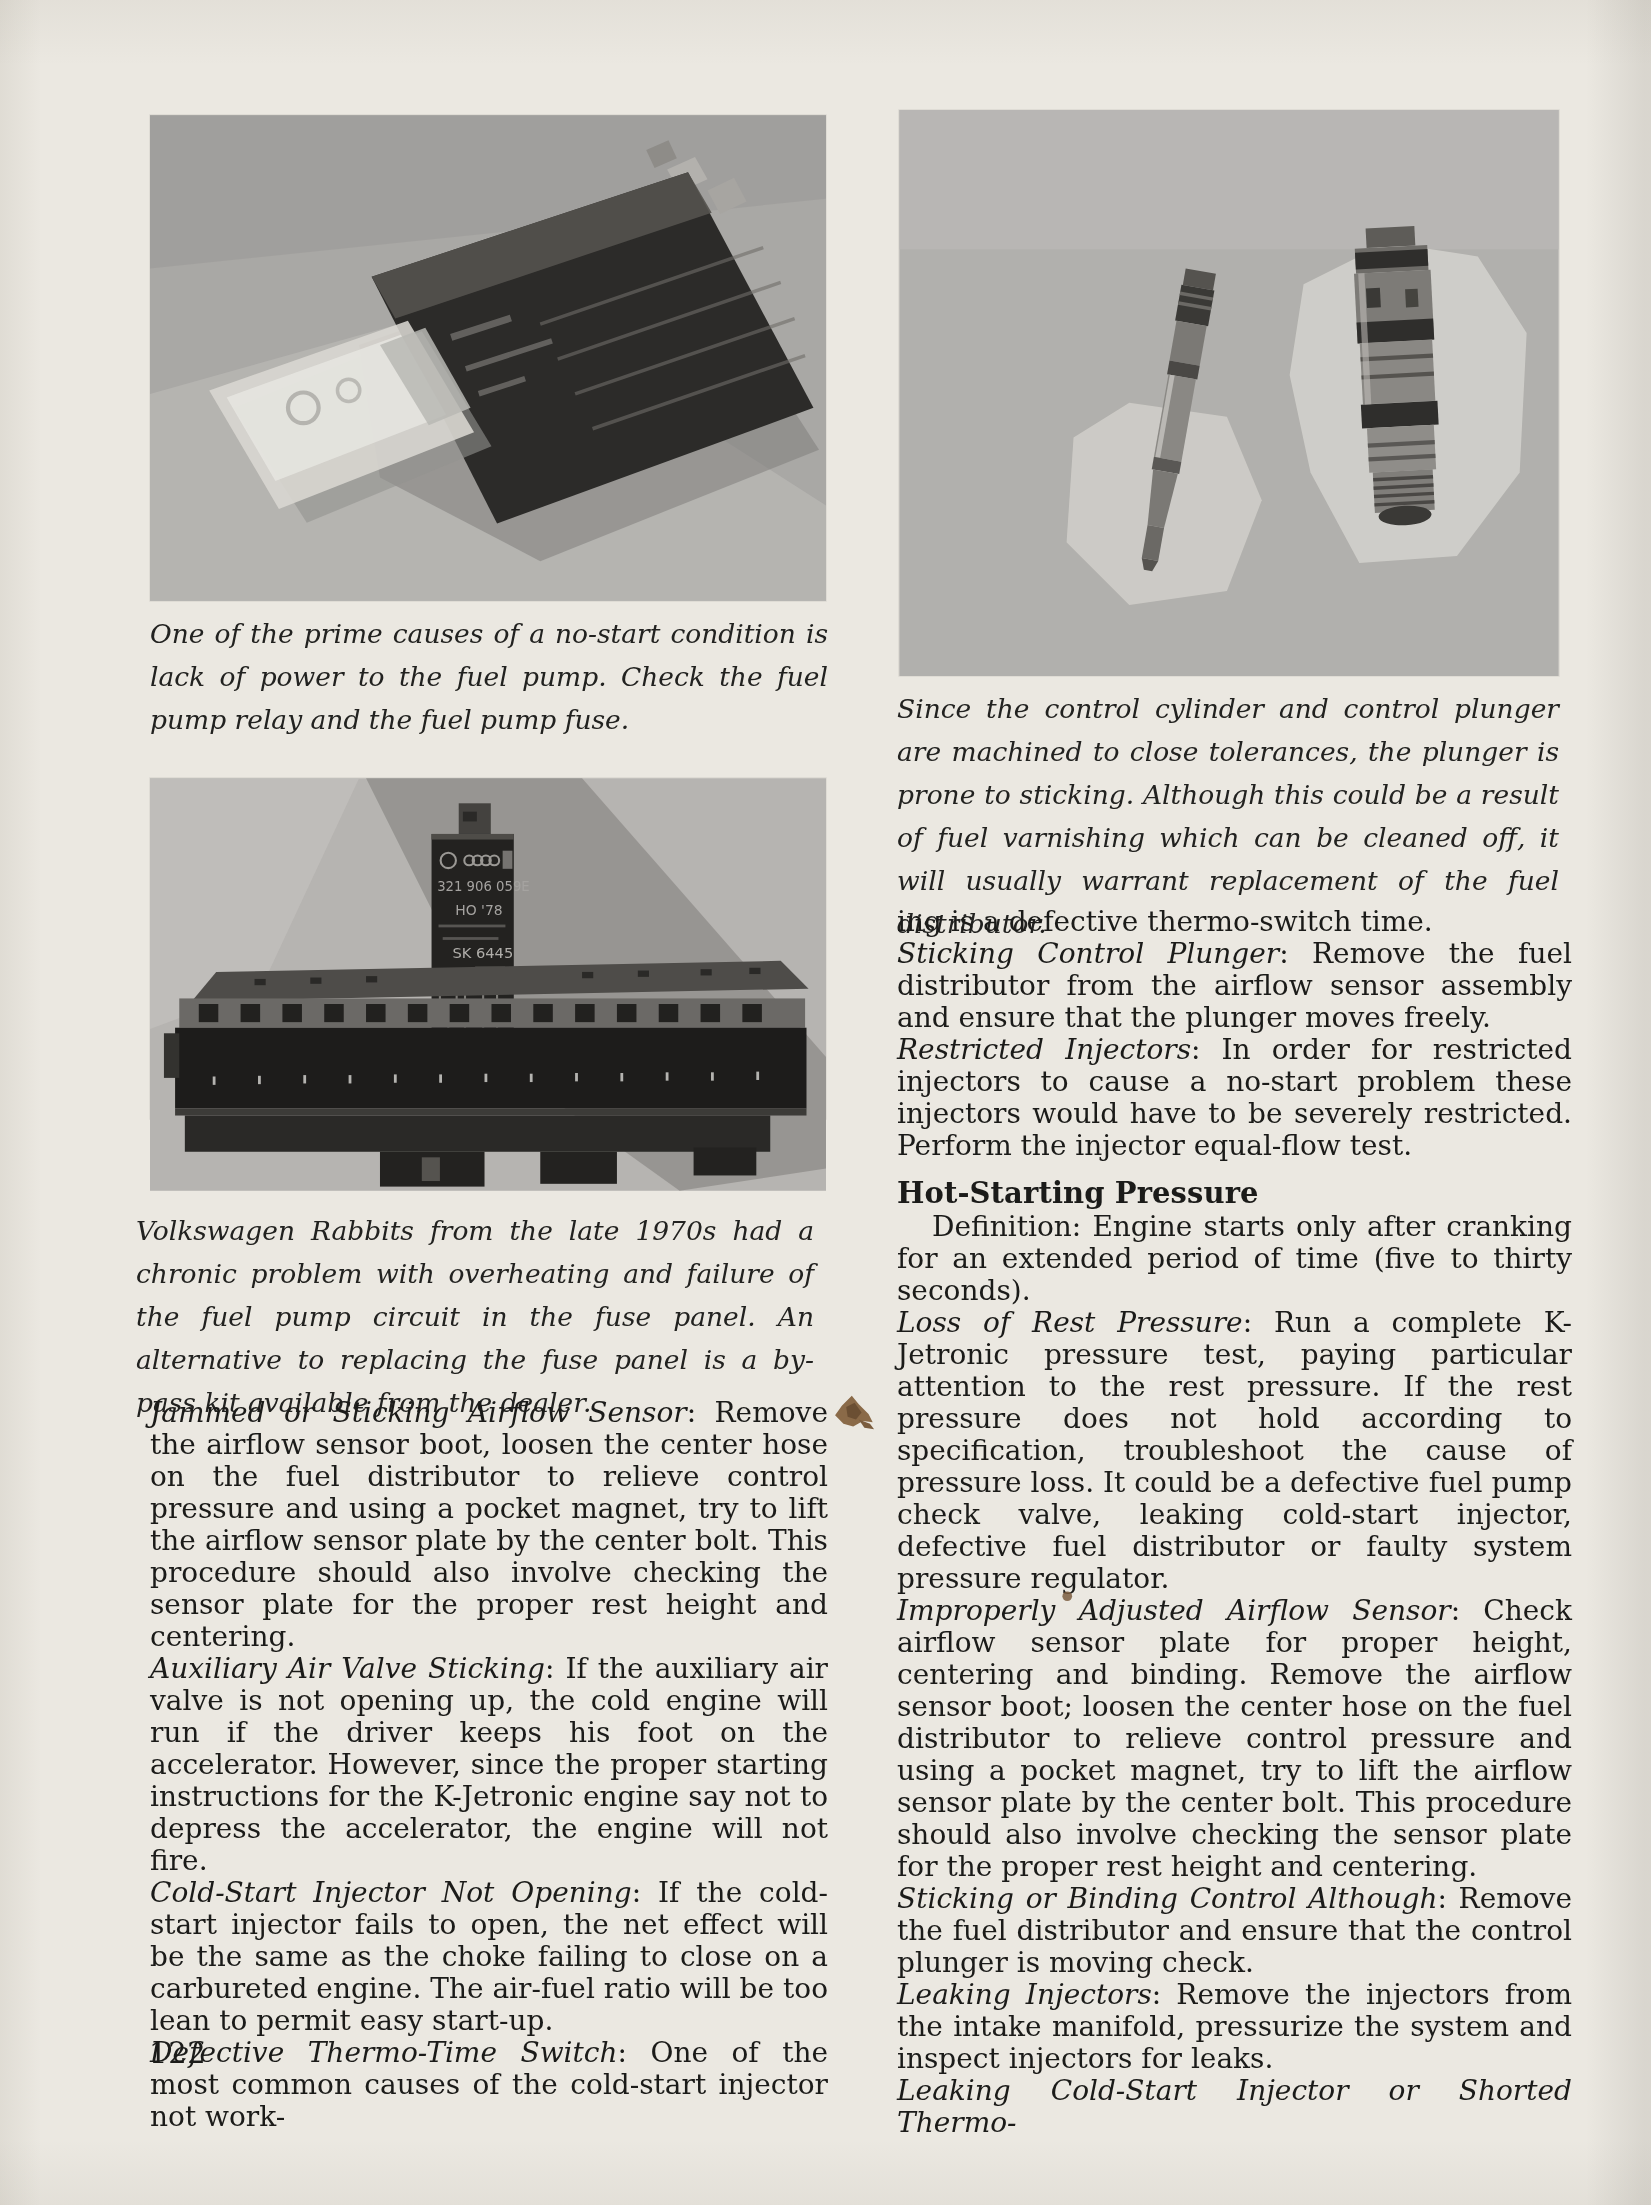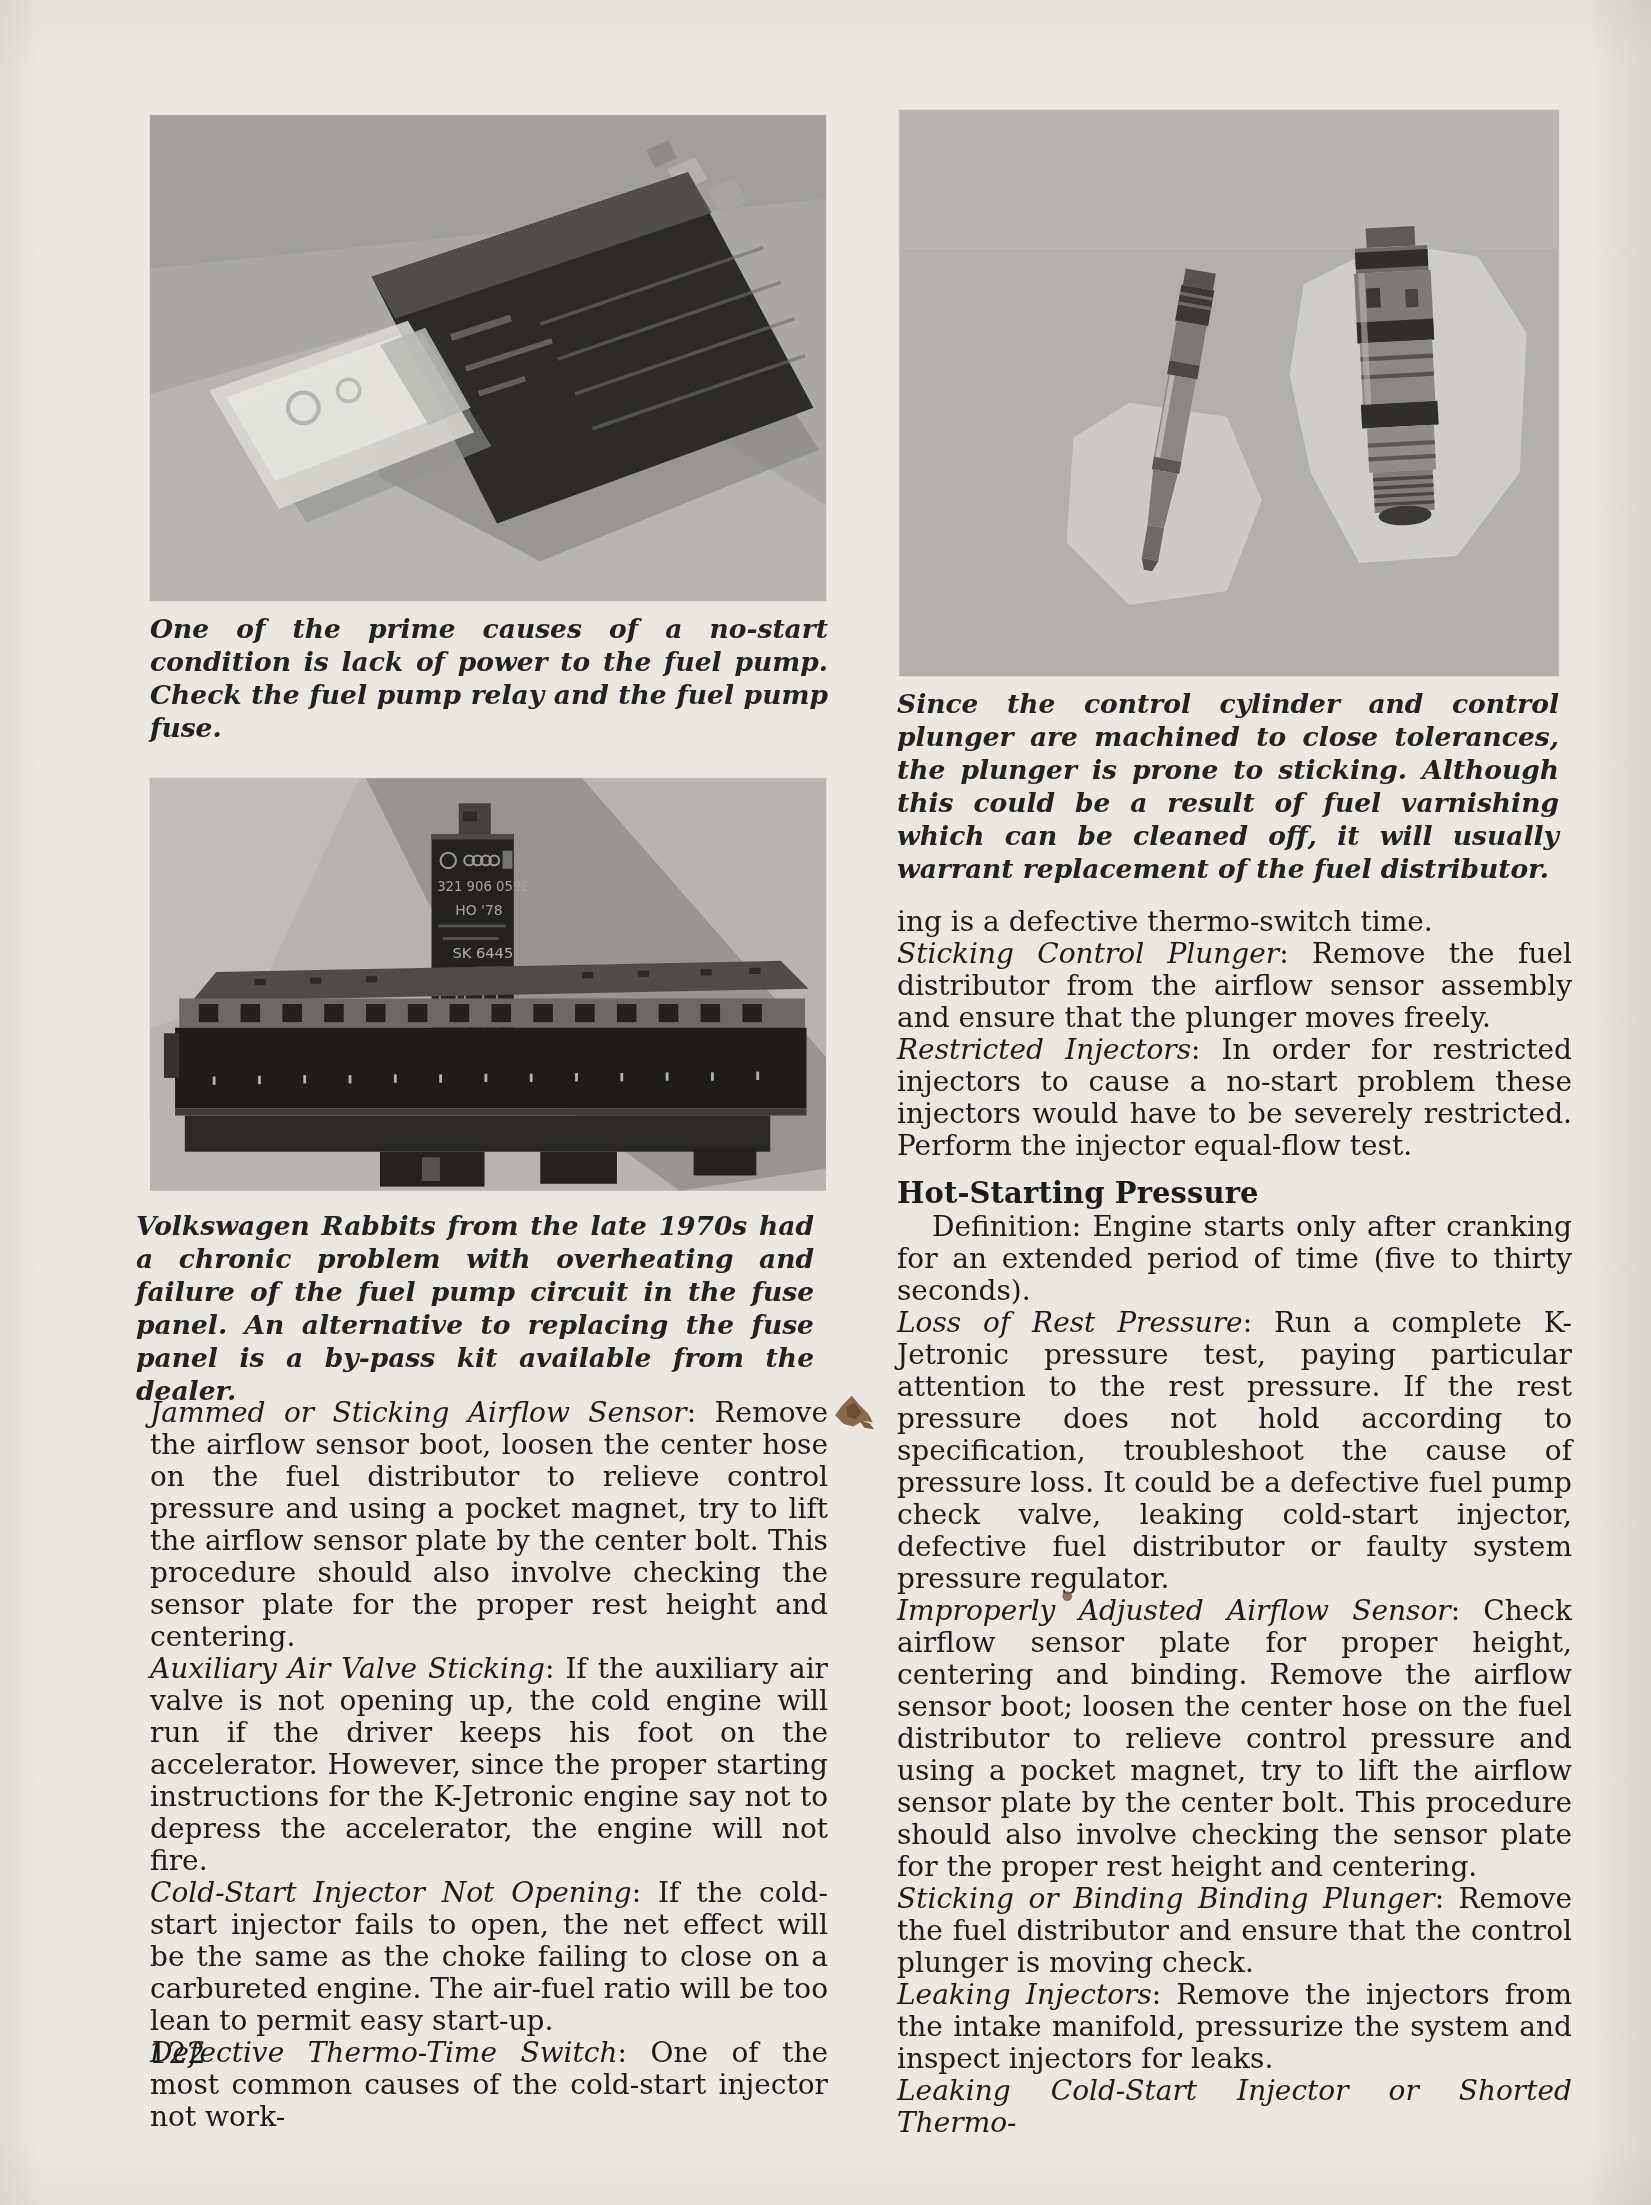--- a/index.html
+++ b/index.html
@@ -11,22 +11,22 @@
       linear-gradient(180deg, rgba(80,70,50,0.05) 0%, rgba(0,0,0,0) 3%, rgba(0,0,0,0) 97%, rgba(80,70,50,0.05) 100%),
       #ebe8e1;
     font-family:"DejaVu Serif","Liberation Serif",serif;
     color:#1b1b19;
     overflow:hidden;
   }
   .photo{position:absolute;box-shadow:0 0 0 0.7px rgba(0,0,0,0.08);}
   .photo svg{display:block;}
   .caption{
     position:absolute;margin:0;
-    font-style:italic;font-size:26.5px;line-height:33px;
-    text-align:justify;color:#222220;font-weight:bold;
+    font-style:italic;font-size:26.5px;line-height:43px;
+    text-align:justify;color:#222220;
   }
   .col{position:absolute;font-size:28px;line-height:32px;text-align:justify;}
   .col p{margin:0;}
   .lead{font-style:italic;}
   .heading{margin:15.3px 0 1.4px 0;font-size:29px;font-weight:bold;letter-spacing:0.1px;}
   .indent{text-indent:35px;}
   .pagenum{position:absolute;font-size:29px;letter-spacing:0.7px;color:#1b1b19;}
   .speck{position:absolute;}
 </style>
 </head>
@@ -227,21 +227,21 @@
   </div>
 
   <div class="col" style="left:897px;top:906px;width:675px;">
     <p class="para">ing is a defective thermo-switch time.</p>
     <p class="para"><span class="lead">Sticking Control Plunger</span><span>: Remove the fuel distributor from the airflow sensor assembly and ensure that the plunger moves freely.</span></p>
     <p class="para"><span class="lead">Restricted Injectors</span><span>: In order for restricted injectors to cause a no-start problem these injectors would have to be severely restricted. Perform the injector equal-flow test.</span></p>
     <h3 class="heading">Hot-Starting Pressure</h3>
     <p class="para indent">Definition: Engine starts only after cranking for an extended period of time (five to thirty seconds).</p>
     <p class="para"><span class="lead">Loss of Rest Pressure</span><span>: Run a complete K-Jetronic pressure test, paying particular attention to the rest pressure. If the rest pressure does not hold according to specification, troubleshoot the cause of pressure loss. It could be a defective fuel pump check valve, leaking cold-start injector, defective fuel distributor or faulty system pressure regulator.</span></p>
     <p class="para"><span class="lead">Improperly Adjusted Airflow Sensor</span><span>: Check airflow sensor plate for proper height, centering and binding. Remove the airflow sensor boot; loosen the center hose on the fuel distributor to relieve control pressure and using a pocket magnet, try to lift the airflow sensor plate by the center bolt. This procedure should also involve checking the sensor plate for the proper rest height and centering.</span></p>
-    <p class="para"><span class="lead">Sticking or Binding Binding Plunger</span><span>: Remove the fuel distributor and ensure that the control plunger is moving check.</span></p>
+    <p class="para"><span class="lead">Sticking or Binding Control Although</span><span>: Remove the fuel distributor and ensure that the control plunger is moving check.</span></p>
     <p class="para"><span class="lead">Leaking Injectors</span><span>: Remove the injectors from the intake manifold, pressurize the system and inspect injectors for leaks.</span></p>
     <p class="para"><span class="lead">Leaking Cold-Start Injector or Shorted Thermo-</span><span></span></p>
   </div>
 
   <div class="pagenum" style="left:149px;top:2036px;">122</div>
 
   <svg class="speck" style="left:828px;top:1393px;" width="49" height="46" viewBox="0 0 70 66">
     <polygon points="20,18 34,4 44,16 58,30 64,42 50,40 36,48 22,44 10,32" fill="#8a6a48"></polygon>
     <polygon points="26,20 38,14 48,28 40,38 28,34" fill="#6b4f33"></polygon>
     <polygon points="44,38 60,44 66,52 52,50" fill="#7a5c3e"></polygon>

